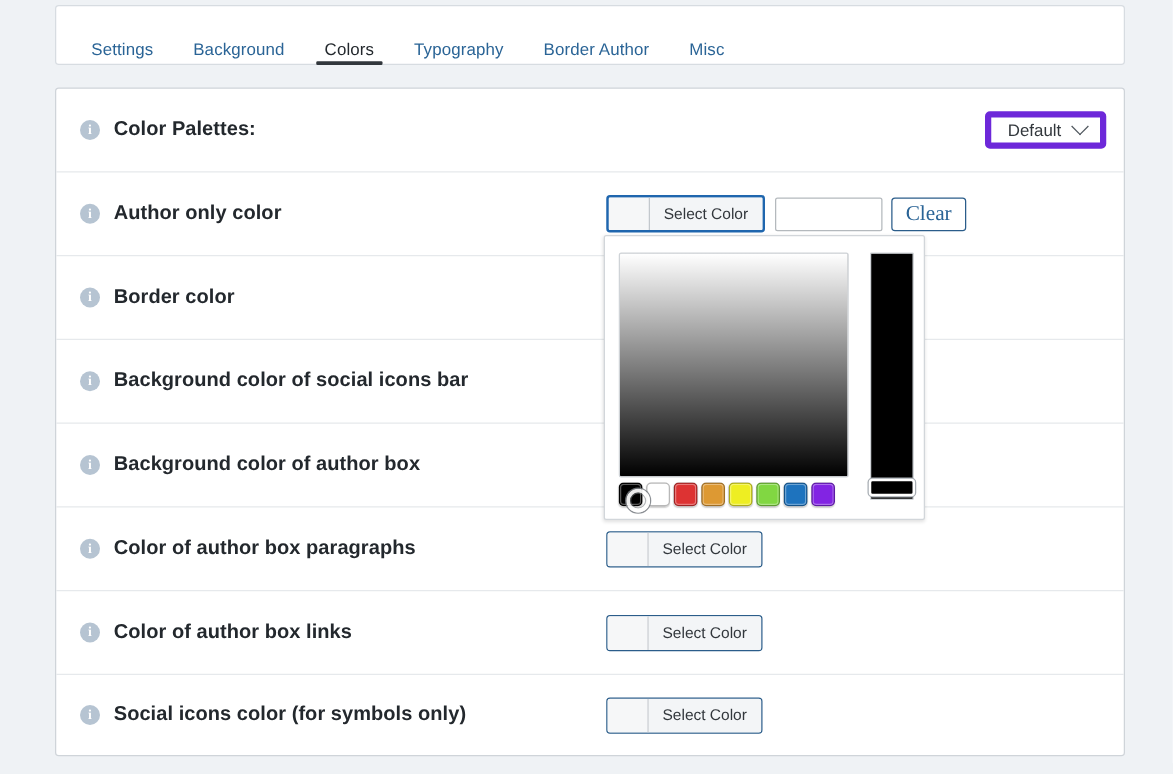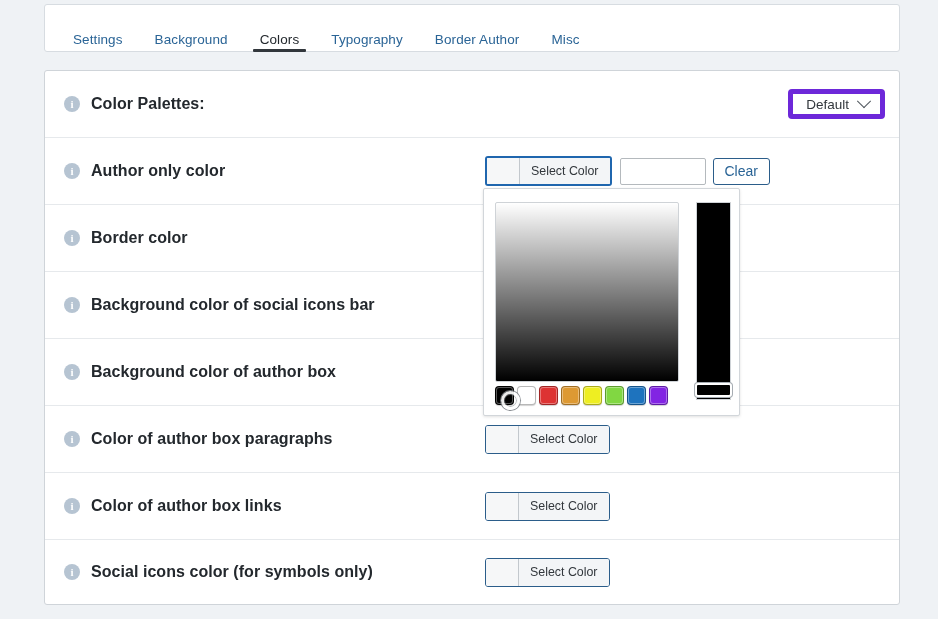--- a/index.html
+++ b/index.html
@@ -170,22 +170,22 @@
     outline: none;
   }
   .clear-btn {
     margin-left: 7px;
     height: 27px;
     padding: 0 11px;
     background: #fff;
     border: 1px solid #2b5d8a;
     border-radius: 3px;
     color: #2a6496;
-    font-size: 14px;
-    font-family: Liberation Sans, sans-serif;
+    font-size: 17px;
+    font-family: Liberation Serif, serif;
     cursor: pointer;
   }
 
   
   .iris-picker {
     position: absolute;
     left: 483px; top: 188px;
     width: 257px; height: 228px;
     background: #ffffff;
     border: 1px solid #d2d6da;

